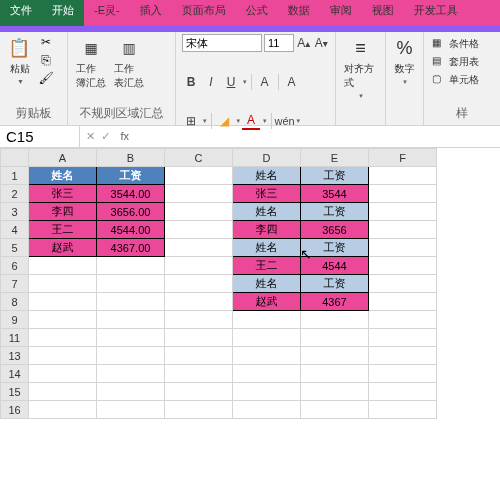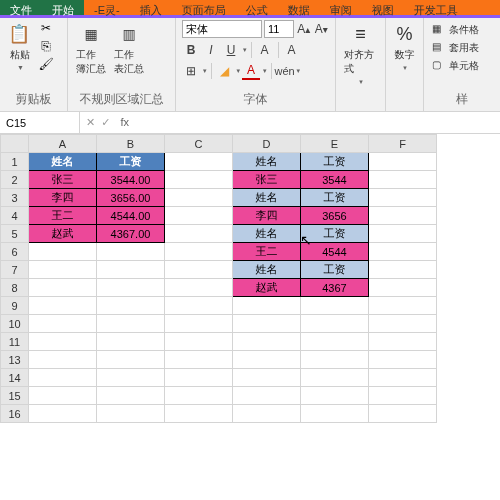--- a/index.html
+++ b/index.html
@@ -1,37 +1,37 @@
 <!DOCTYPE html>
 <html><head>
 <meta charset="utf-8">
 <style>
 *{box-sizing:border-box;margin:0;padding:0;font-family:"Microsoft YaHei",Arial,sans-serif}
 body{background:#fff;font-size:11px;overflow:hidden;width:500px;height:500px}
-.menubar{display:flex;background:#f97316;height:18px;border-bottom:3px solid #8b5cf6}
+.menubar{display:flex;background:#ec4899;height:32px;border-bottom:6px solid #8b5cf6}
 .menutab{padding:3px 10px;font-size:11px;color:#333;cursor:pointer}
 .menutab.file{background:#217346;color:#fff}
 .menutab.active{background:#217346;color:#fff}
 .ribbon{background:#f1f1f1;height:94px;display:flex;border-bottom:1px solid #d4d4d4}
 .ribgroup{border-right:1px solid #d4d4d4;padding:2px 6px;display:flex;flex-direction:column;justify-content:space-between}
 .ribgroup-label{text-align:center;font-size:12px;color:#666;padding:1px 0}
 .ribtop{display:flex;gap:4px;flex:1;align-items:flex-start}
 .bigbtn{display:flex;flex-direction:column;align-items:center;gap:2px;padding:2px;cursor:pointer;font-size:10px;color:#333}
 .bigbtn .ico{width:24px;height:24px;display:flex;align-items:center;justify-content:center;font-size:18px}
 .smallcol{display:flex;flex-direction:column;gap:2px}
 .smico{width:16px;height:16px;display:flex;align-items:center;justify-content:center;font-size:12px;cursor:pointer}
-.fontrow{display:flex;gap:2px;margin-bottom:3px;align-items:center}
+.fontrow{display:flex;gap:2px;margin-bottom:21px;align-items:center}
 .fontsel{background:#fff;border:1px solid #ababab;height:18px;font-size:11px;padding:0 3px}
 .fbtn{width:18px;height:18px;display:flex;align-items:center;justify-content:center;cursor:pointer;font-size:12px;color:#444}
 .vsep{width:1px;height:16px;background:#ccc;margin:0 2px}
 .dd{font-size:7px;color:#666;margin-left:1px}
 .sidebtn{display:flex;align-items:center;gap:3px;font-size:10px;padding:1px 2px;cursor:pointer;color:#333}
 .sideico{width:14px;height:14px}
 .namebox{display:flex;height:22px;border-bottom:1px solid #d4d4d4;align-items:center;background:#fff}
-.nameboxcell{width:80px;border-right:1px solid #d4d4d4;padding:0 6px;font-size:11px;height:100%;display:flex;align-items:center}
+.nameboxcell{width:80px;border-right:1px solid #d4d4d4;padding:0 6px;font-size:15px;height:100%;display:flex;align-items:center}
 .fxbtns{display:flex;gap:6px;padding:0 6px;color:#999}
 .fxbtn{cursor:pointer;font-size:11px}
 .fxlabel{color:#666;padding:0 4px}
 .gridwrap{position:relative}
 .grid{border-collapse:collapse;table-layout:fixed}
 .grid td,.grid th{border:1px solid #d4d4d4;height:18px;font-size:11px;text-align:center;padding:0;overflow:hidden}
 .colhdr{background:#e6e6e6;color:#333;font-weight:normal;width:68px;height:18px}
 .rowhdr{background:#e6e6e6;color:#333;font-weight:normal;width:28px}
 .corner{background:#e6e6e6;width:28px}
 .htab{background:#4f81bd;color:#fff;font-weight:bold;border:1px solid #000!important}
@@ -262,29 +262,20 @@
         <tr>
           <th class="rowhdr">9</th>
           <td class=""></td>
           <td class=""></td>
           <td class=""></td>
           <td class=""></td>
           <td class=""></td>
           <td class=""></td>
         </tr>
         <tr>
-          <th class="rowhdr">10</th>
-          <td class=""></td>
-          <td class=""></td>
-          <td class=""></td>
-          <td class=""></td>
-          <td class=""></td>
-          <td class=""></td>
-        </tr>
-        <tr>
           <th class="rowhdr">11</th>
           <td class=""></td>
           <td class=""></td>
           <td class=""></td>
           <td class=""></td>
           <td class=""></td>
           <td class=""></td>
         </tr>
         <tr>
           <th class="rowhdr">13</th>

